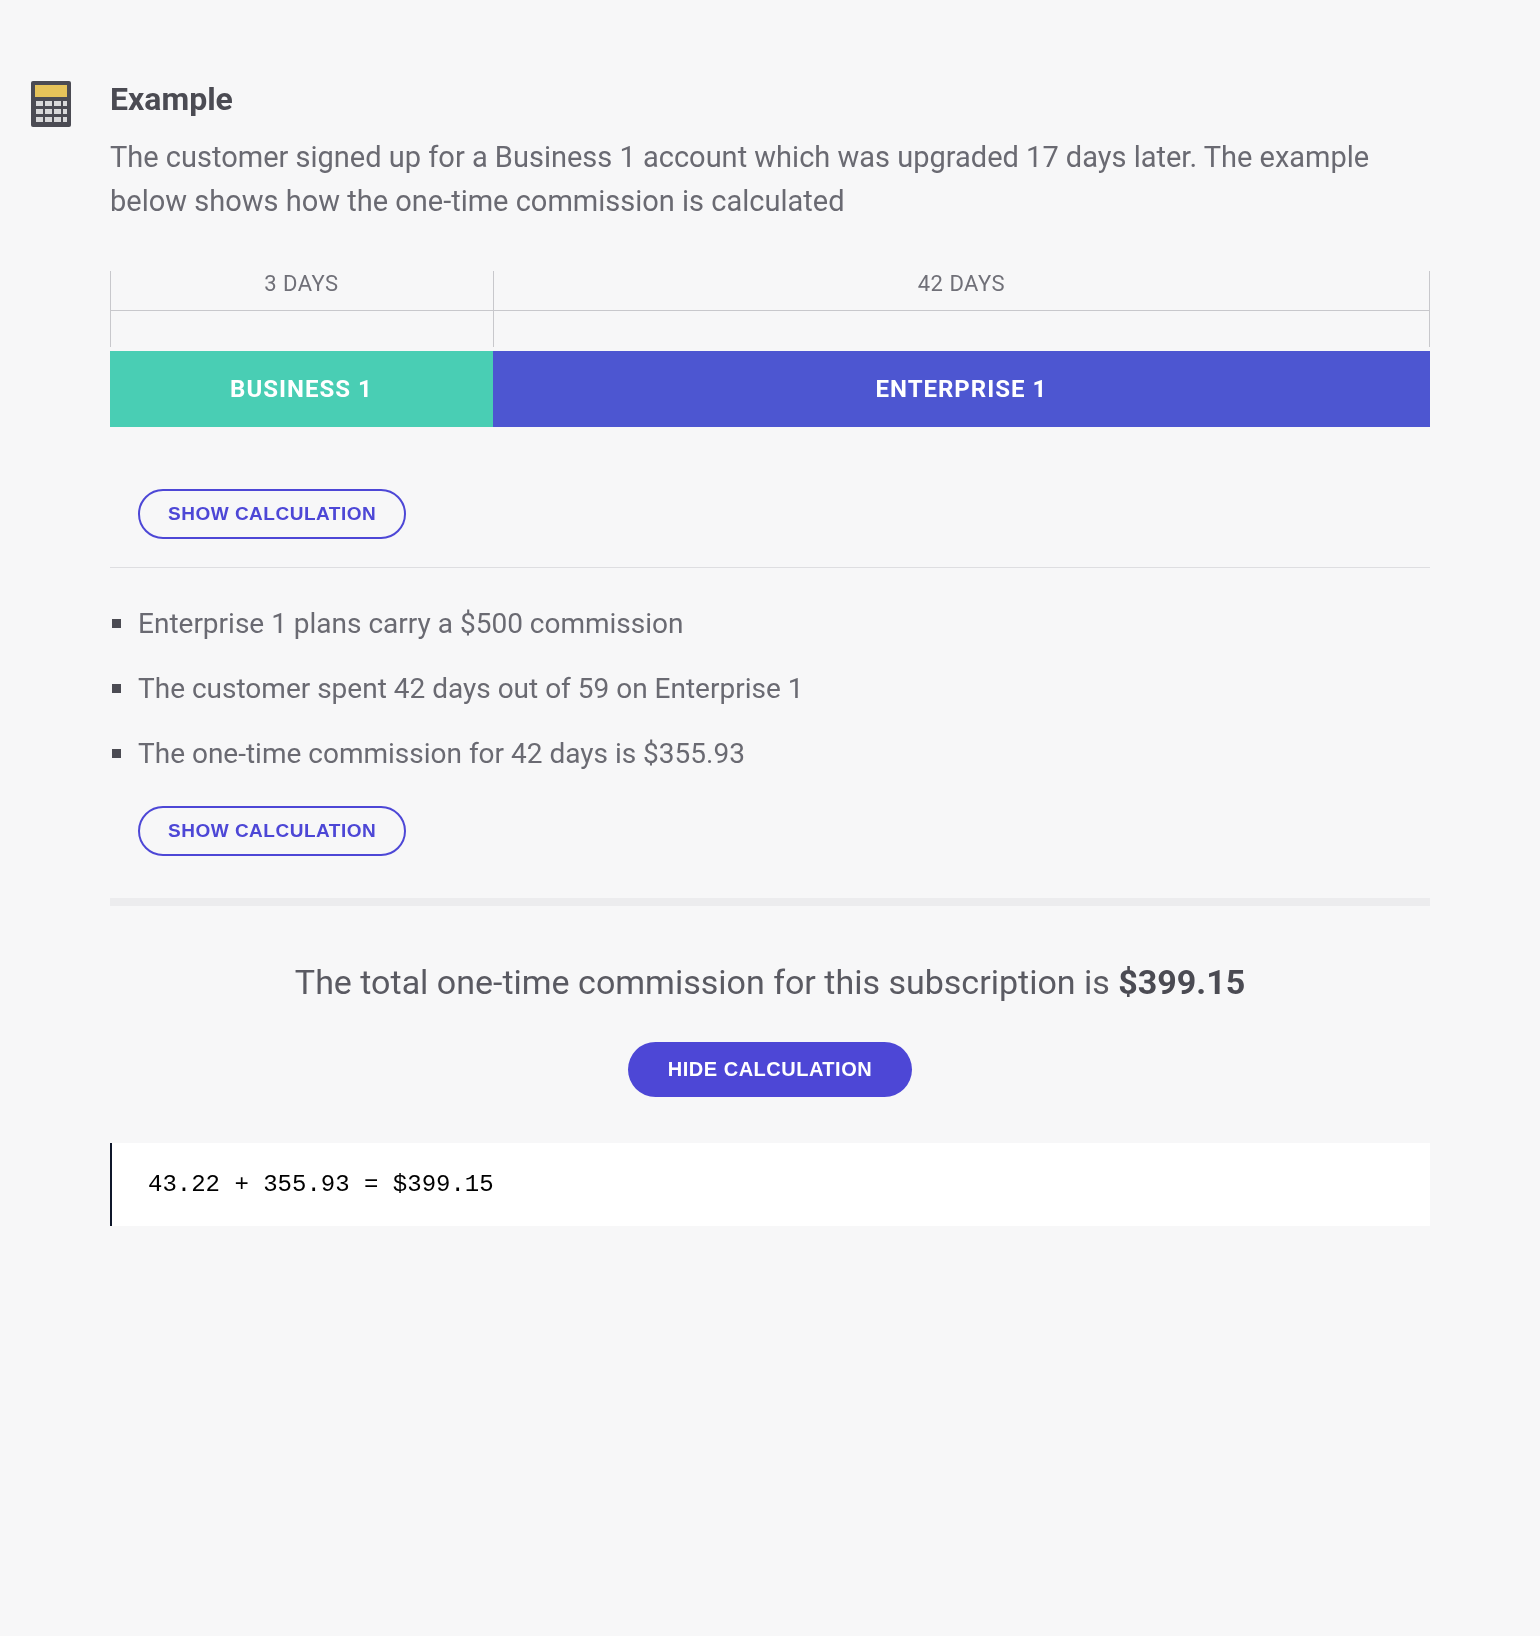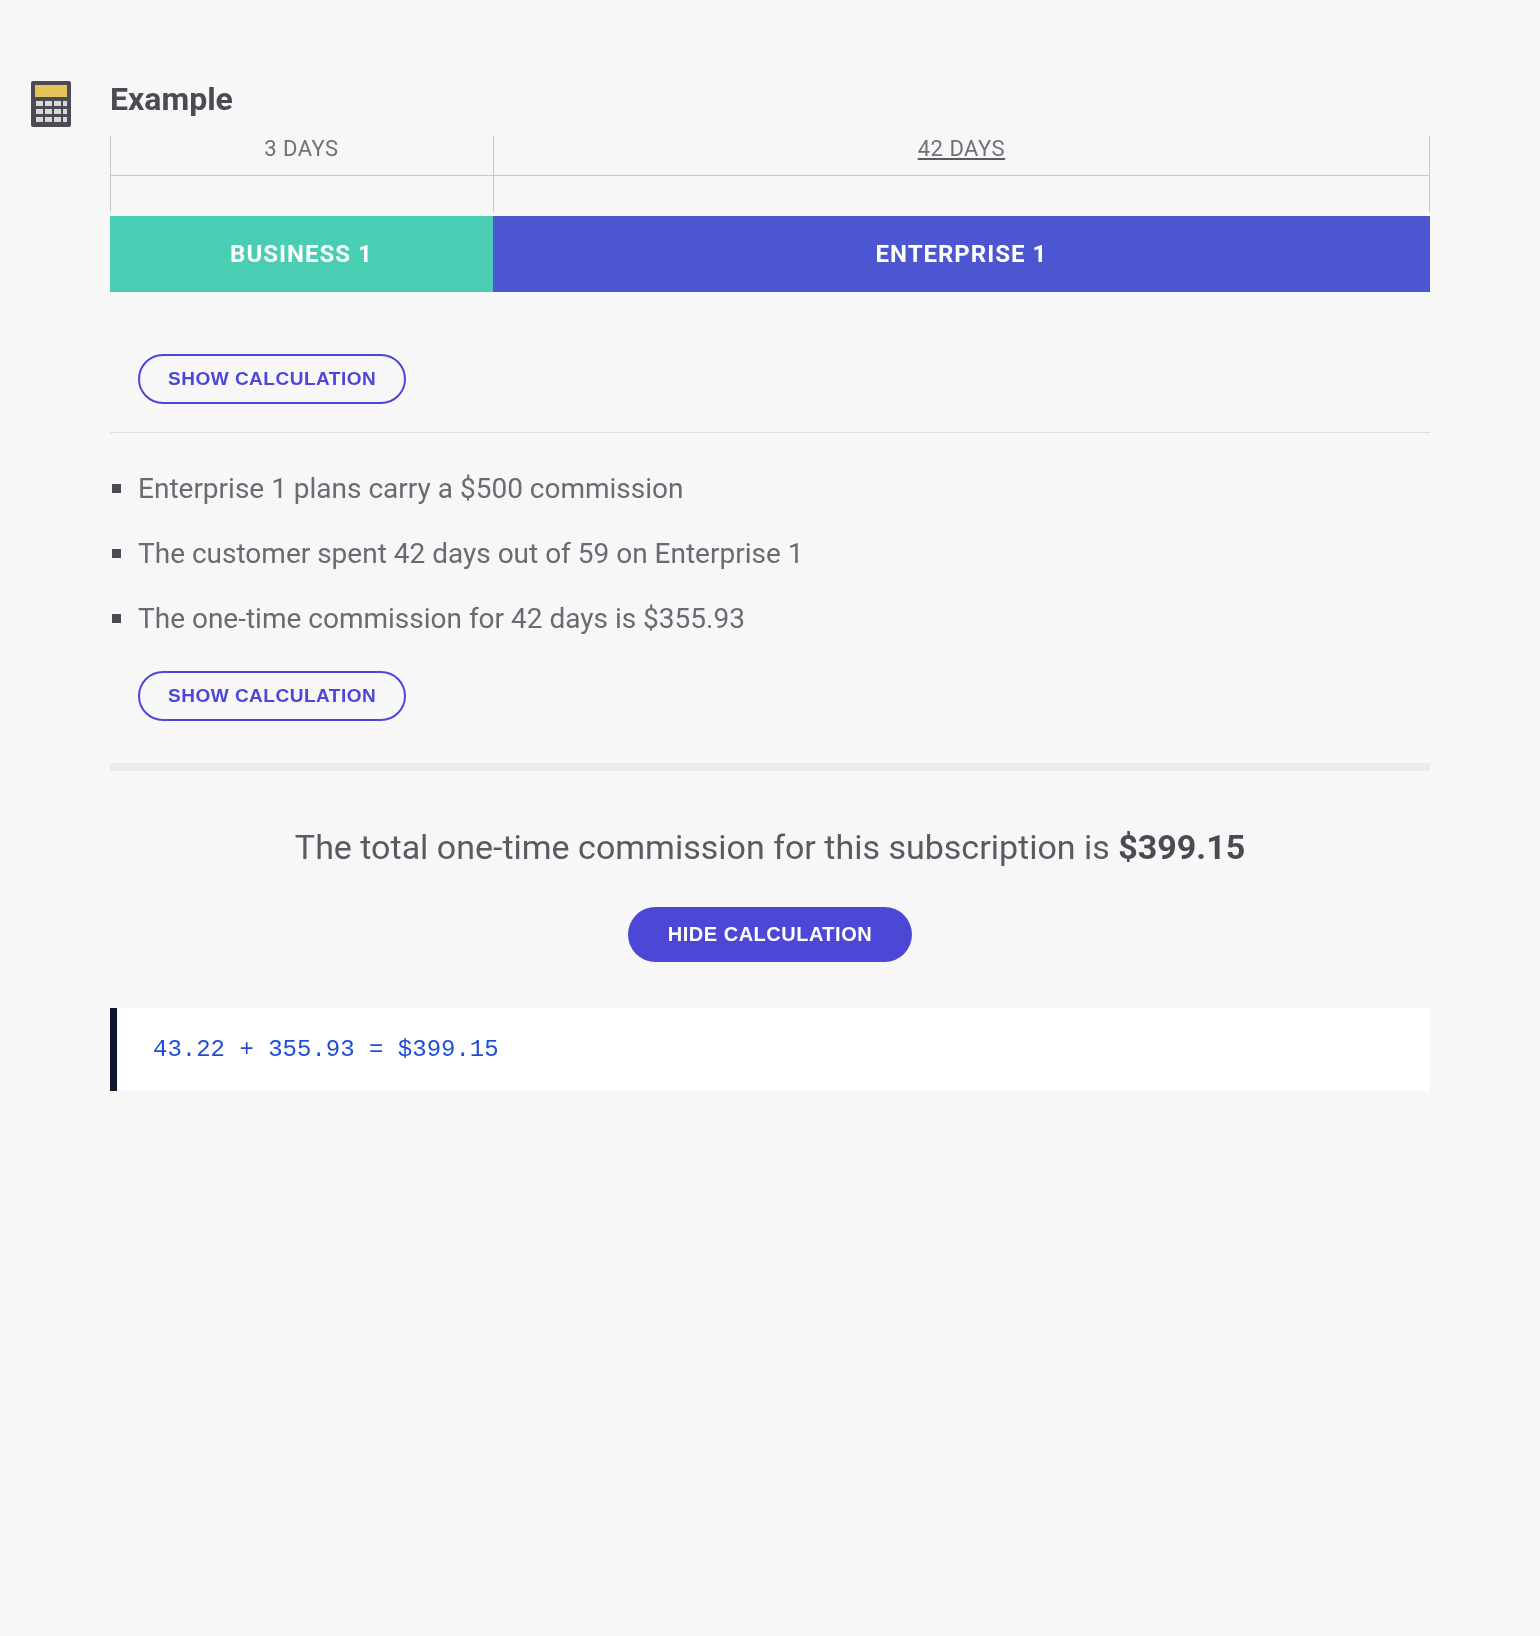--- a/index.html
+++ b/index.html
@@ -40,21 +40,21 @@
   }
   .timeline {
     display: flex;
     margin-bottom: 40px;
   }
   .tl-seg {
     position: relative;
     text-align: center;
   }
   .tl-seg-1 { flex: 0 0 29%; }
-  .tl-seg-2 { flex: 1; text-decoration: underline; }
+  .tl-seg-2 { flex: 1; }
   .tl-label {
     font-size: 22px;
     color: #707078;
     letter-spacing: 0.5px;
     padding-bottom: 14px;
   }
   .tl-line {
     border-bottom: 1px solid #c8c8cc;
     height: 1px;
   }
@@ -150,25 +150,25 @@
     border: none;
     font-size: 20px;
     font-weight: 600;
     letter-spacing: 0.5px;
     padding: 16px 40px;
     border-radius: 999px;
     cursor: pointer;
   }
   .calc-box {
     background: #fff;
-    border-left: 7px solid #0f172a;
+    border-left: 2px solid #0f172a;
     padding: 28px 36px;
     font-family: "Courier New", Courier, monospace;
     font-size: 24px;
-    color: #1d4ed8;
+    color: #000000;
   }
 </style>
 </head>
 <body>
 
 <div class="page">
 
   <div class="icon-col">
     <svg class="calc-icon" viewBox="0 0 42 48">
       <rect x="1" y="1" width="40" height="46" rx="2" fill="#4b4b53"></rect>
@@ -184,20 +184,21 @@
           <rect x="33" y="29" width="4" height="5"></rect>
         <rect x="6" y="37" width="7" height="5"></rect>
           <rect x="15" y="37" width="7" height="5"></rect>
           <rect x="24" y="37" width="7" height="5"></rect>
           <rect x="33" y="37" width="4" height="5"></rect>
       </g>
     </svg>
   </div>
 
   <h2 class="heading">Example</h2>
+  <p class="lead">The customer signed up for a Business 1 account which was upgraded 17 days later. The example below shows how the one-time commission is calculated</p>
 
   <div class="timeline">
     <div class="tl-seg tl-seg-1">
       <div class="tl-label">3 DAYS</div>
       <div class="tl-line"></div>
     </div>
     <div class="tl-seg tl-seg-2">
       <div class="tl-label">42 DAYS</div>
       <div class="tl-line"></div>
     </div>

